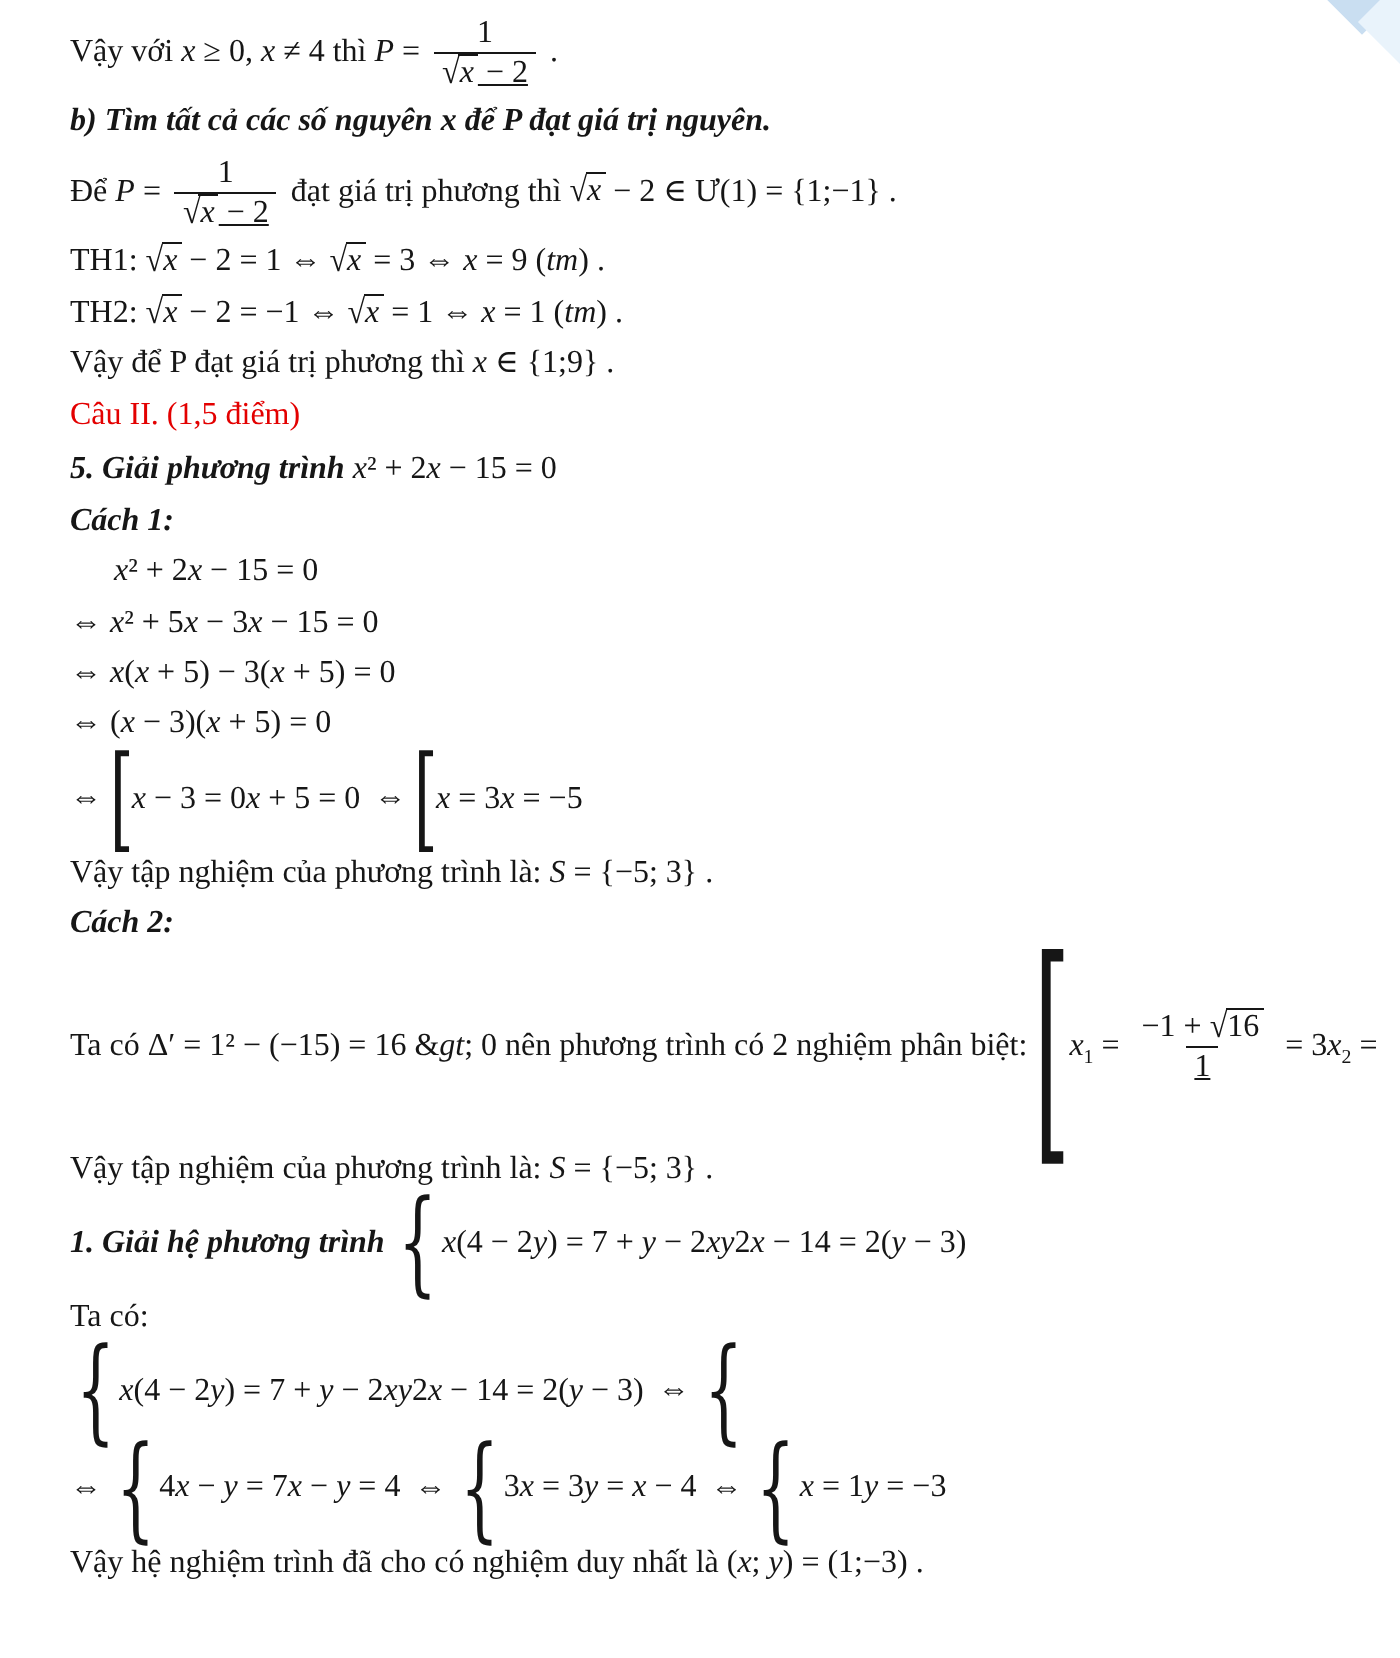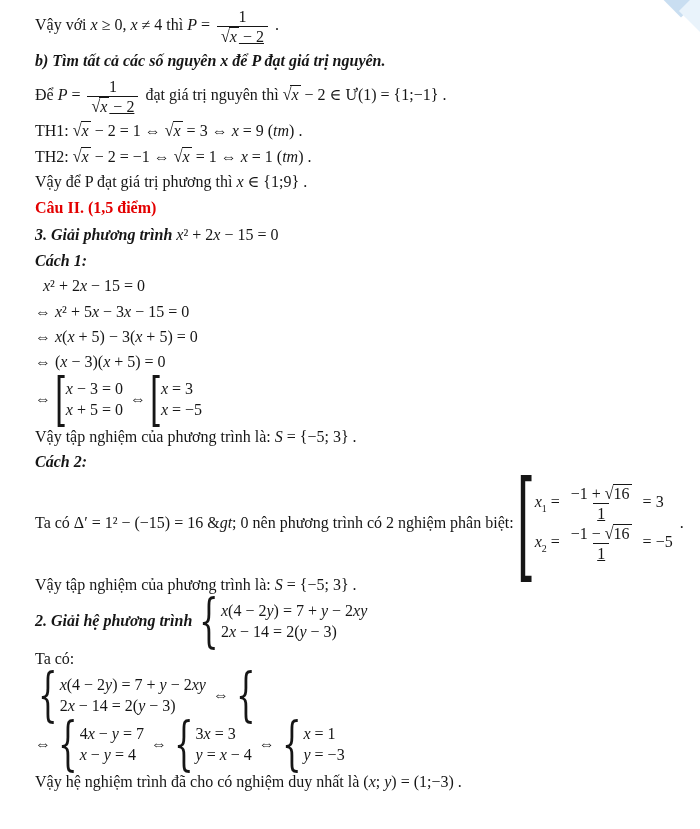--- a/index.html
+++ b/index.html
@@ -5,22 +5,22 @@
   html,body{margin:0;padding:0;background:#ffffff;}
   body{width:700px;height:829px;overflow:hidden;position:relative;}
   .page{
     box-sizing:border-box;width:700px;height:697px;
     padding:7px 14px 0 35px;position:relative;
     font-family:"Liberation Serif","DejaVu Serif",serif;
     font-size:16px;line-height:1.28;color:var(--text-color,#141414);
     background:var(--page-bg,#ffffff);
   }
   .line{margin:0 0 5px 0;white-space:nowrap;}
-  .line.red{color:var(--accent-red,#e30000);font-weight:700;margin:5px 0 7px 0;}
-  .line.ind1{margin-left:8px;}
+  .line.red{color:var(--accent-red,#e30000);font-weight:400;margin:5px 0 7px 0;}
+  .line.ind1{margin-left:22px;}
   .birun{font-weight:700;font-style:italic;margin-top:48px;}
   .trun{font-style:normal;}
   .math i{font-style:italic;}
   sub.msub{font-size:0.62em;line-height:0;}
   
   .frac{display:inline-flex;flex-direction:column;align-items:center;
         vertical-align:middle;margin:0 3px;text-align:center;line-height:1.2;}
   .fn{display:block;padding:0 4px;}
   .fd{display:block;border-top:1px solid currentColor;padding:0 4px;text-decoration:underline;}
   
@@ -28,21 +28,21 @@
   .radical{display:inline-block;margin-right:-1px;transform:scaleY(1.08);}
   .vinc{display:inline-block;border-top:1px solid currentColor;
         padding:0 2px 0 1px;line-height:1.12;}
   
   .cases{display:inline-flex;align-items:center;vertical-align:middle;margin:0 3px;}
   .cbrace{font-family:"DejaVu Serif",serif;font-weight:400;
           font-size:56px;line-height:0.78;
           transform:scale(0.55,1.02);transform-origin:center;
           margin:0 -6px 0 -8px;}
   .cases.tall .cbrace{font-size:118px;transform:scale(0.4,1.02);margin:0 -14px 0 -18px;}
-  .crows{display:inline-flex;flex-direction:column;align-items:flex-start;row-gap:1px;}
+  .crows{display:inline-flex;align-items:flex-start;row-gap:1px;}
   .crow{display:block;}
   
   .corner-deco{position:absolute;top:0;right:0;width:60px;height:40px;overflow:visible;pointer-events:none;}
   .deco-diamond-1{position:absolute;width:26px;height:26px;top:-14px;right:6px;
         background:var(--deco-blue-1,#c9def1);transform:rotate(45deg);}
   .deco-diamond-2{position:absolute;width:34px;height:34px;top:-6px;right:-20px;
         background:var(--deco-blue-2,#e9f3fb);transform:rotate(45deg);}
 </style>
 </head>
 <body>
@@ -53,26 +53,26 @@
     <div class="deco-diamond-2"></div>
   </div>
 <div class="line p"><span class="trun">Vậy với </span><span class="math"><i>x</i> ≥ 0, <i>x</i> ≠ 4</span><span class="trun"> thì </span><span class="math"><i>P</i> = </span><span class="frac">
         <span class="fn"><span class="math">1</span></span>
         <span class="fd"><span class="sqrt"><span class="radical">√</span><span class="vinc"><span class="math"><i>x</i></span></span></span><span class="math"> − 2</span></span>
       </span><span class="trun"> .</span></div>
     <div class="line p"><span class="birun">b) Tìm tất cả các số nguyên x để P đạt giá trị nguyên.</span></div>
     <div class="line p"><span class="trun">Để </span><span class="math"><i>P</i> = </span><span class="frac">
         <span class="fn"><span class="math">1</span></span>
         <span class="fd"><span class="sqrt"><span class="radical">√</span><span class="vinc"><span class="math"><i>x</i></span></span></span><span class="math"> − 2</span></span>
-      </span><span class="trun"> đạt giá trị nguyên thì </span><span class="sqrt"><span class="radical">√</span><span class="vinc"><span class="math"><i>x</i></span></span></span><span class="math"> − 2 ∈ </span><span class="trun">Ư(1) = {1;−1} .</span></div>
+      </span><span class="trun"> đạt giá trị phương thì </span><span class="sqrt"><span class="radical">√</span><span class="vinc"><span class="math"><i>x</i></span></span></span><span class="math"> − 2 ∈ </span><span class="trun">Ư(1) = {1;−1} .</span></div>
     <div class="line p"><span class="trun">TH1: </span><span class="sqrt"><span class="radical">√</span><span class="vinc"><span class="math"><i>x</i></span></span></span><span class="math"> − 2 = 1 ⇔ </span><span class="sqrt"><span class="radical">√</span><span class="vinc"><span class="math"><i>x</i></span></span></span><span class="math"> = 3 ⇔ <i>x</i> = 9 (<i>tm</i>)</span><span class="trun"> .</span></div>
     <div class="line p"><span class="trun">TH2: </span><span class="sqrt"><span class="radical">√</span><span class="vinc"><span class="math"><i>x</i></span></span></span><span class="math"> − 2 = −1 ⇔ </span><span class="sqrt"><span class="radical">√</span><span class="vinc"><span class="math"><i>x</i></span></span></span><span class="math"> = 1 ⇔ <i>x</i> = 1 (<i>tm</i>)</span><span class="trun"> .</span></div>
     <div class="line p"><span class="trun">Vậy để P đạt giá trị phương thì </span><span class="math"><i>x</i> ∈ {1;9}</span><span class="trun"> .</span></div>
     <div class="line red"><span class="trun">Câu II. (1,5 điểm)</span></div>
-    <div class="line p"><span class="birun">3. Giải phương trình </span><span class="math"><i>x</i>² + 2<i>x</i> − 15 = 0</span></div>
+    <div class="line p"><span class="birun">5. Giải phương trình </span><span class="math"><i>x</i>² + 2<i>x</i> − 15 = 0</span></div>
     <div class="line p"><span class="birun">Cách 1:</span></div>
     <div class="line p ind1"><span class="math"><i>x</i>² + 2<i>x</i> − 15 = 0</span></div>
     <div class="line p"><span class="math">⇔ <i>x</i>² + 5<i>x</i> − 3<i>x</i> − 15 = 0</span></div>
     <div class="line p"><span class="math">⇔ <i>x</i>(<i>x</i> + 5) − 3(<i>x</i> + 5) = 0</span></div>
     <div class="line p"><span class="math">⇔ (<i>x</i> − 3)(<i>x</i> + 5) = 0</span></div>
     <div class="line p"><span class="math">⇔ </span><span class="cases">
         <span class="cbrace">[</span>
         <span class="crows">
           <span class="crow"><span class="math"><i>x</i> − 3 = 0</span></span>
           <span class="crow"><span class="math"><i>x</i> + 5 = 0</span></span>
@@ -93,21 +93,21 @@
               <span class="fn"><span class="math">−1 + </span><span class="sqrt"><span class="radical">√</span><span class="vinc"><span class="math">16</span></span></span></span>
               <span class="fd"><span class="math">1</span></span>
             </span><span class="math"> = 3</span></span>
           <span class="crow"><span class="math"><i>x</i></span><sub class="msub">2</sub><span class="math"> = </span><span class="frac">
               <span class="fn"><span class="math">−1 − </span><span class="sqrt"><span class="radical">√</span><span class="vinc"><span class="math">16</span></span></span></span>
               <span class="fd"><span class="math">1</span></span>
             </span><span class="math"> = −5</span></span>
         </span>
       </span><span class="trun"> .</span></div>
     <div class="line p"><span class="trun">Vậy tập nghiệm của phương trình là: </span><span class="math"><i>S</i> = {−5; 3}</span><span class="trun"> .</span></div>
-    <div class="line p"><span class="birun">2. Giải hệ phương trình </span><span class="cases">
+    <div class="line p"><span class="birun">1. Giải hệ phương trình </span><span class="cases">
         <span class="cbrace">{</span>
         <span class="crows">
           <span class="crow"><span class="math"><i>x</i>(4 − 2<i>y</i>) = 7 + <i>y</i> − 2<i>xy</i></span></span>
           <span class="crow"><span class="math">2<i>x</i> − 14 = 2(<i>y</i> − 3)</span></span>
         </span>
       </span></div>
     <div class="line p"><span class="trun">Ta có:</span></div>
     <div class="line p"><span class="cases">
         <span class="cbrace">{</span>
         <span class="crows">

